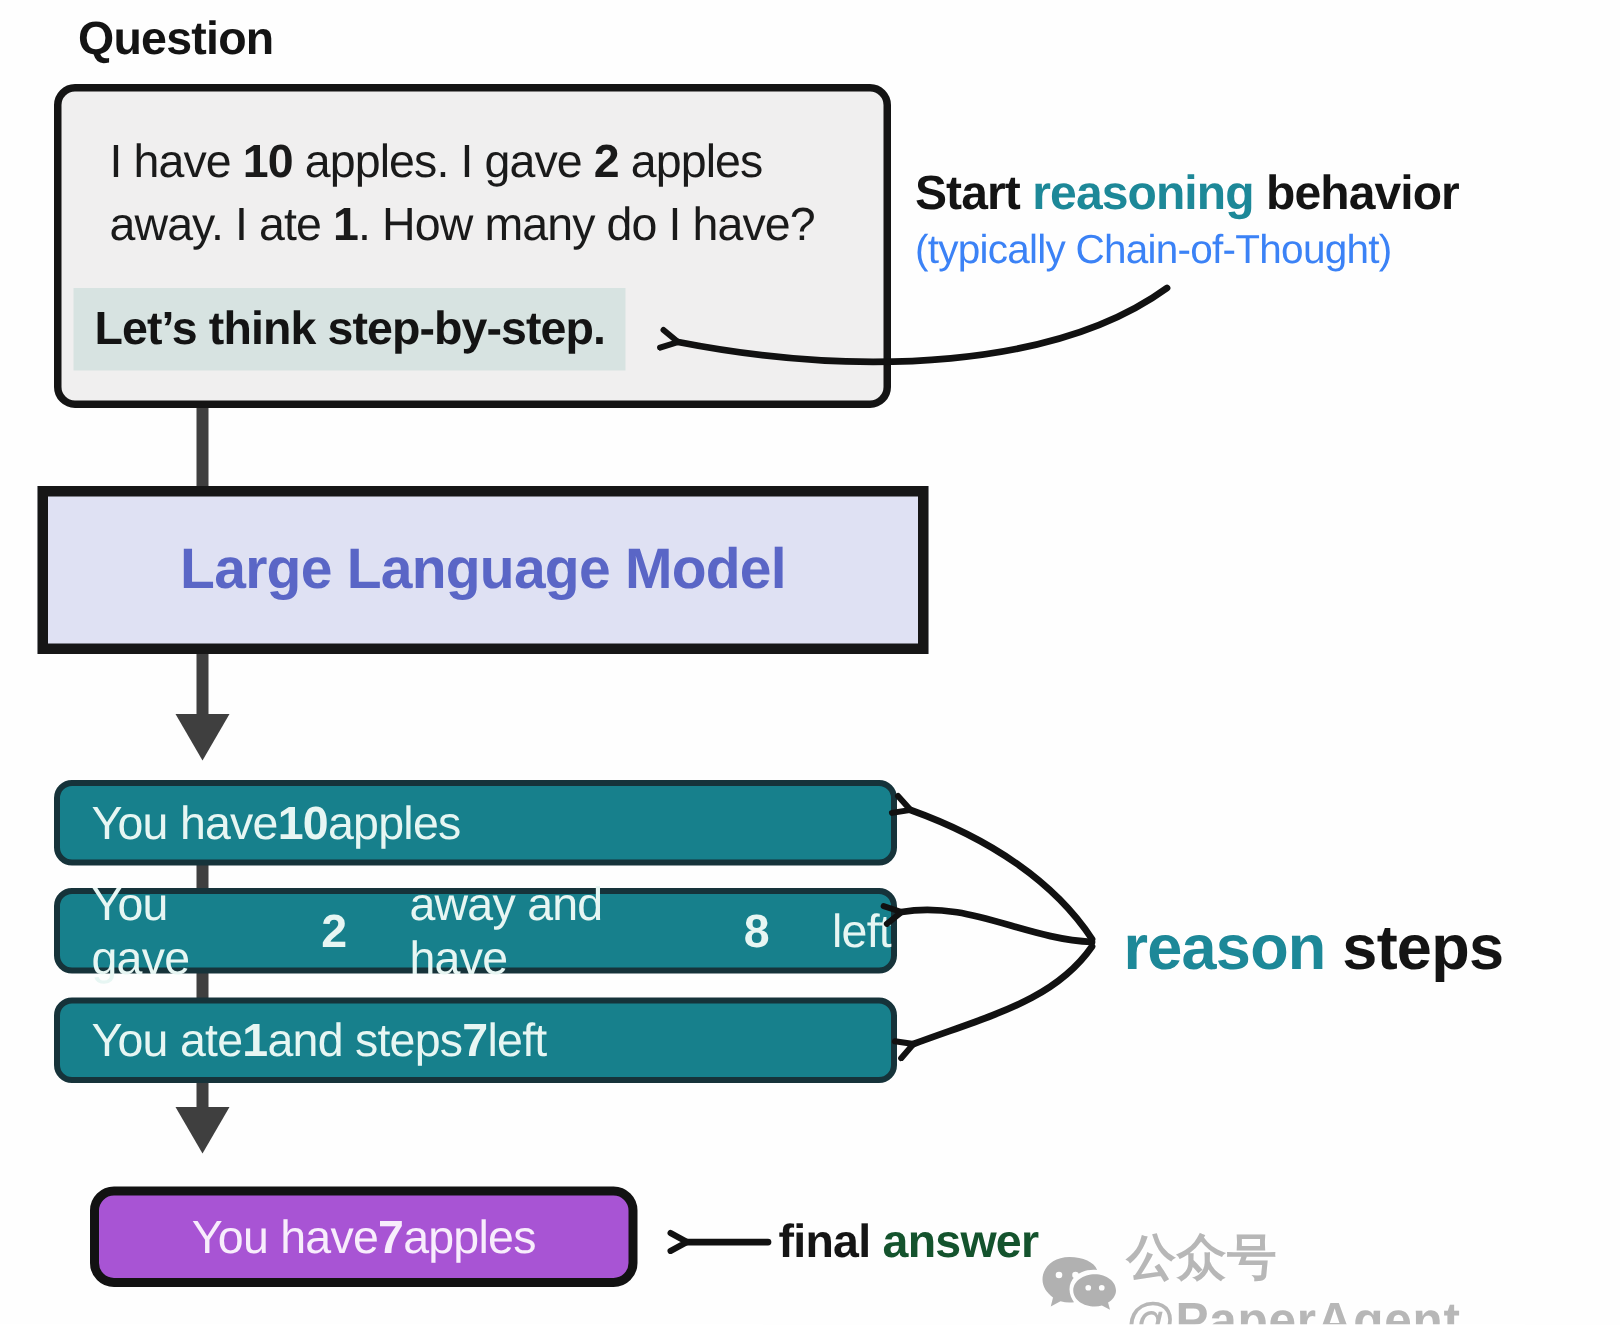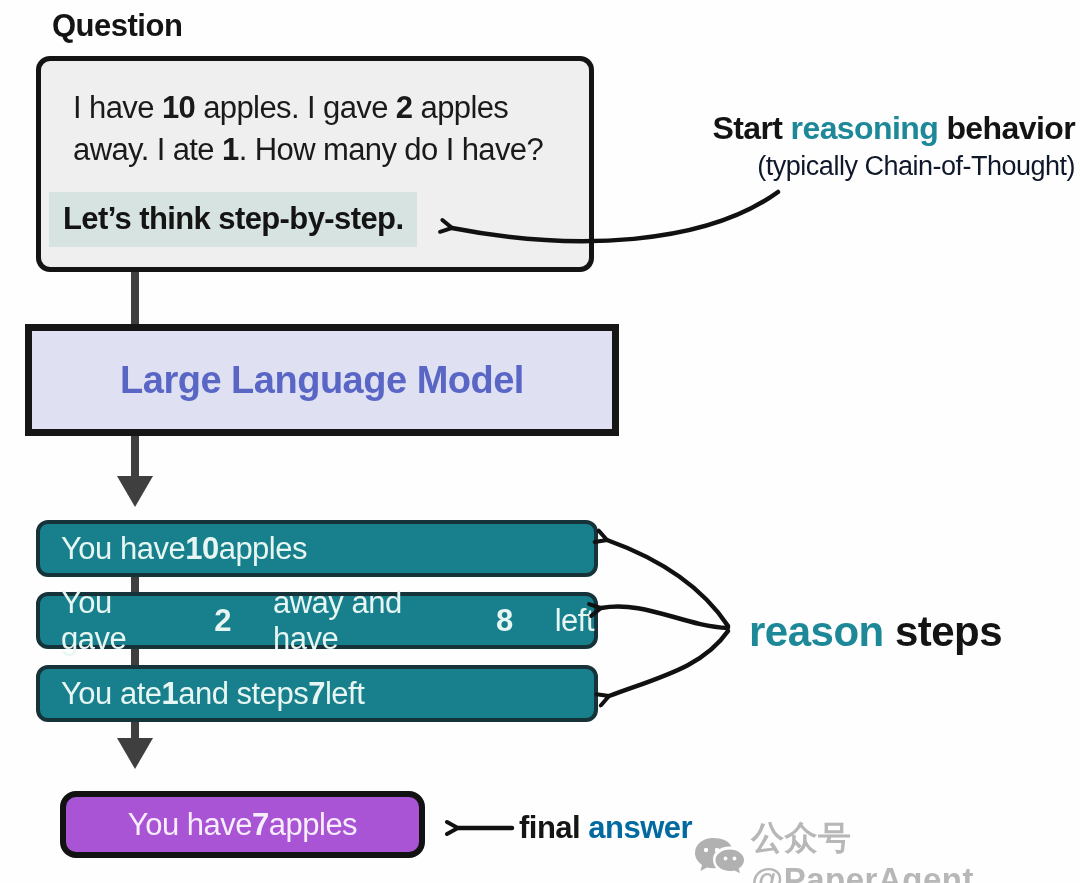--- a/index.html
+++ b/index.html
@@ -20,24 +20,24 @@
     box-sizing:content-box;
   }
   .q-text{
     margin:26px 24px 0 32px;font-size:31px;line-height:1.37;letter-spacing:-0.6px;color:#1a1a1a;
   }
   .q-highlight{
     display:inline-block;margin:20px 10px 0 8px;padding:9px 14px 10px 14px;
     background:#d7e3e1;font-size:31px;font-weight:800;letter-spacing:-0.6px;color:#141414;
   }
   .annot{
-    position:absolute;left:630px;top:110px;width:445px;text-align:right;z-index:1;
+    position:absolute;left:610px;top:110px;width:445px;text-align:left;z-index:1;
   }
   .annot-l1{font-size:32px;font-weight:800;letter-spacing:-0.6px;color:#141414;}
-  .annot-l2{font-size:27px;font-weight:400;letter-spacing:-0.5px;color:#0f172a;margin-top:4px;}
+  .annot-l2{font-size:27px;font-weight:400;letter-spacing:-0.5px;color:#3b82f6;margin-top:4px;}
 
   .llm-box{
     position:absolute;left:25px;top:324px;width:580px;height:98px;
     background:#dfe1f3;border:7px solid #161616;z-index:1;
     display:flex;align-items:center;justify-content:center;
   }
   .llm-box span{font-size:38px;font-weight:700;letter-spacing:-0.5px;color:#5a66c6;}
 
   .step{
     position:absolute;left:36px;width:533px;height:49px;
@@ -123,21 +123,21 @@
     </div>
 
   <div class="label-reason"><span style="color: rgb(29, 136, 152);">reason</span><span> steps</span></div>
 
   <div class="answer-box">
       <span>You have </span>
       <span style="font-weight: 800;">7</span>
       <span> apples</span>
     </div>
 
-  <div class="label-final"><span style="color: rgb(21, 21, 21);">final </span><span style="color: #0369a1;">answer</span></div>
+  <div class="label-final"><span style="color: rgb(21, 21, 21);">final </span><span style="color: #14532d;">answer</span></div>
 
   <div class="watermark">
     <span class="wechat-icon">
       <svg viewBox="0 0 52 44" width="52" height="44">
         <g fill="#9e9e9e">
           <path d="M20 2 C9 2 2 9 2 17 c0 5 3 9 7 12 l-1.5 6 6.5-3.5 c2 .5 4 .8 6 .8 1 0 2 0 3-.2 C21.5 30 20 27 20 23.5 20 16 27 10.5 36 10.5 c.8 0 1.6 0 2.4.1 C36.5 5.4 29 2 20 2 z"></path>
           <path d="M37 13.5 c-8 0-14.5 4.8-14.5 10.8 0 6 6.5 10.7 14.5 10.7 1.6 0 3.2-.2 4.6-.6 l5.4 2.8 -1.3-4.8 c3.3-2 5.3-5 5.3-8.1 0-6-6.4-10.8-14-10.8 z"></path>
         </g>
         <g fill="#fefefe">
           <circle cx="13" cy="14" r="2.2"></circle>

